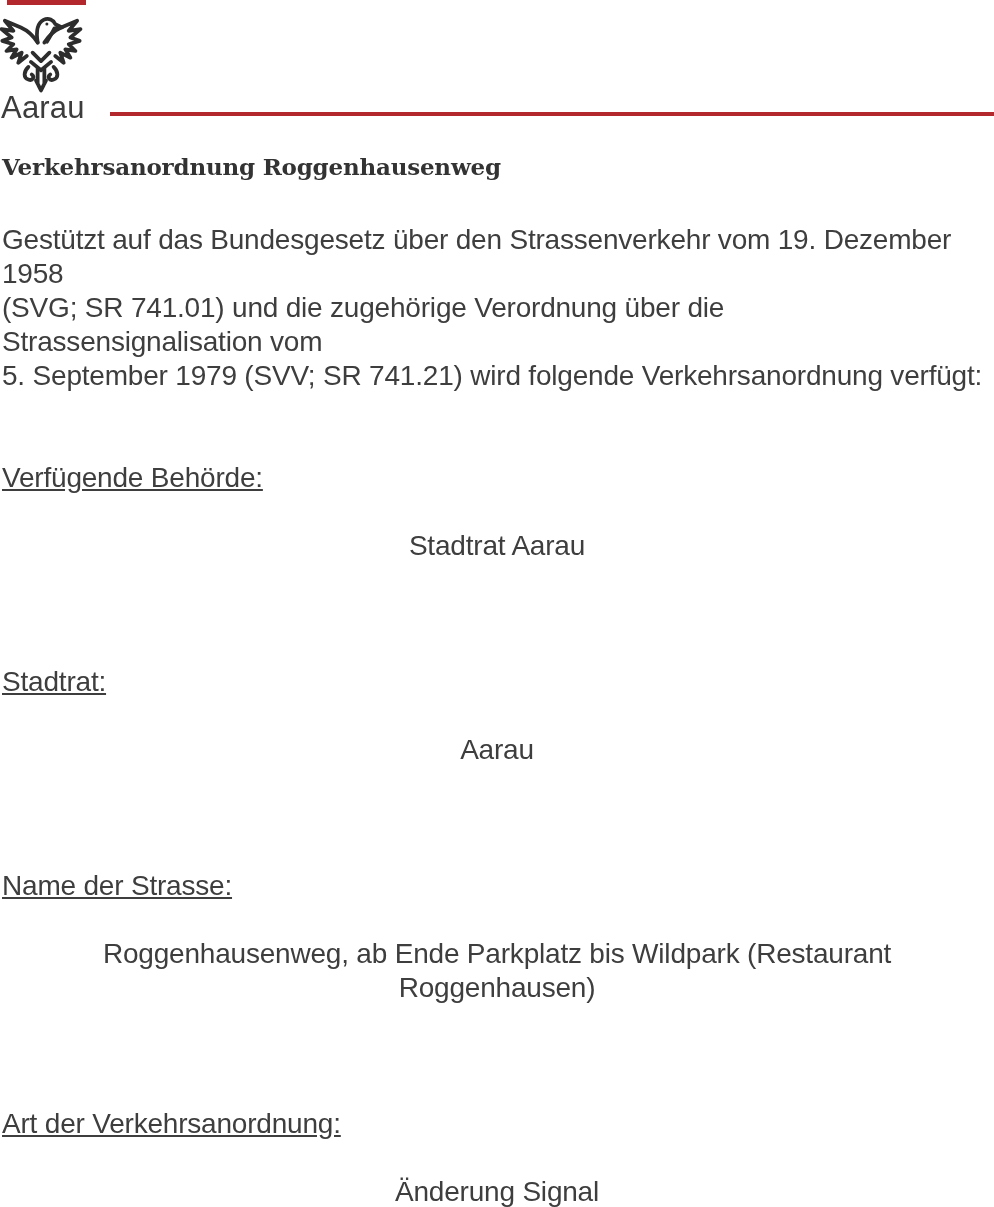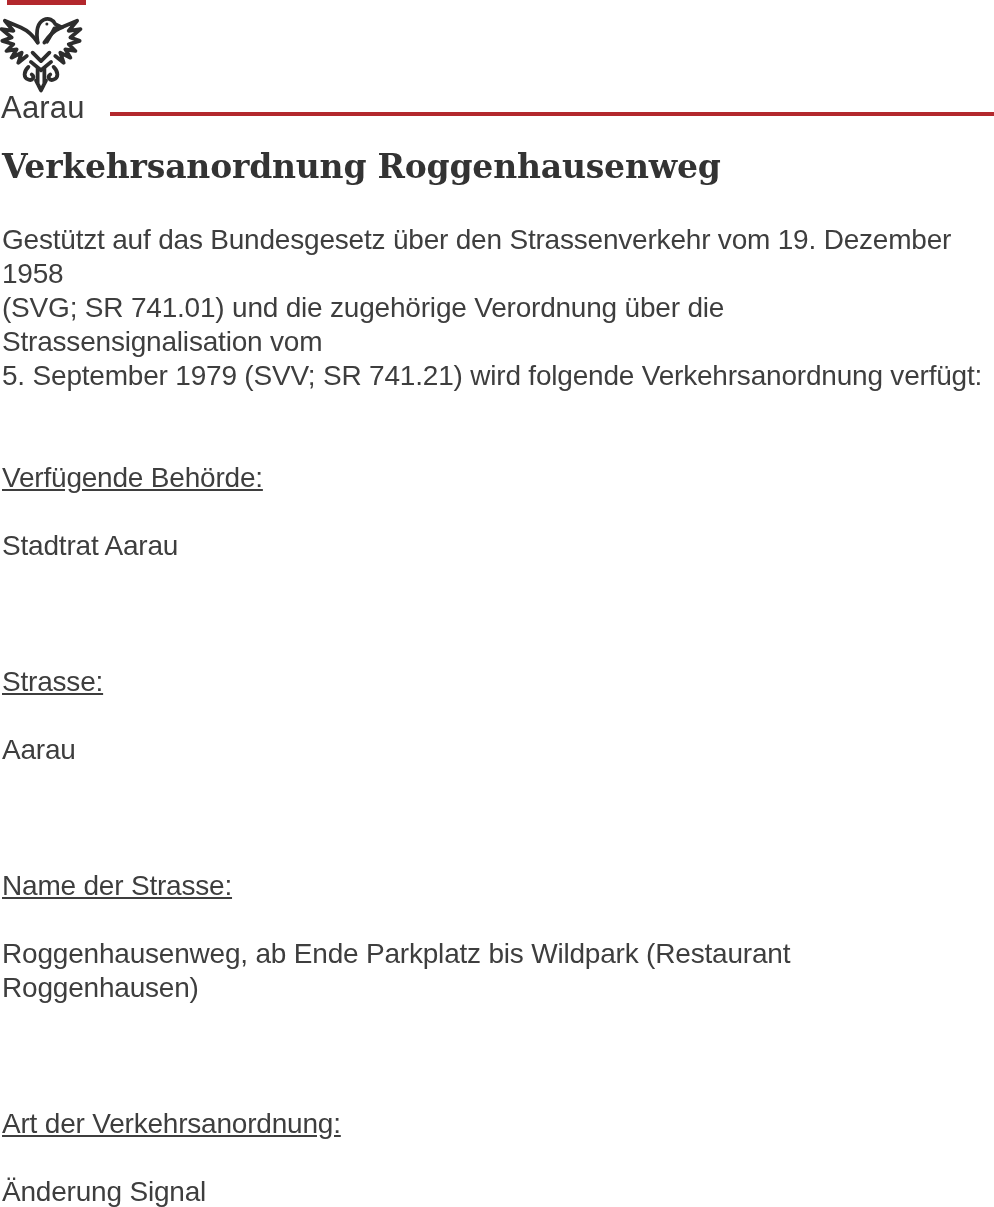--- a/index.html
+++ b/index.html
@@ -39,35 +39,35 @@
     background:var(--red);
   }
   
   .content{
     position:absolute;left:2px;top:147px;
     width:990px;
   }
   .doc-title{
     font-family:"DejaVu Serif", serif;
     font-weight:700;
-    font-size:33px;line-height:40px;
+    font-size:23px;line-height:40px;
     color:var(--ink-dark);
     margin:0 0 36px 0;
     letter-spacing:-0.2px;
   }
   .para{
     font-size:28px;
     line-height:34px;
     letter-spacing:-0.2px;
     margin:0 0 34px 0;
     white-space:pre-line;
     color:var(--ink);
   }
   .field-label{display:block;text-decoration:underline;}
-  .field-value{display:block;}
+  .field-value{display:block;text-align:center;}
 </style>
 </head>
 <body>
 
 <header>
   <div class="logo-topbar"></div>
 
   <svg class="eagle" viewBox="0 0 100 92" aria-hidden="true">
     <g stroke="#2d2d2d" stroke-width="4.5" fill="none" stroke-linecap="round" stroke-linejoin="round">
 
@@ -98,21 +98,21 @@
   <p class="para">Gestützt auf das Bundesgesetz über den Strassenverkehr vom 19. Dezember 1958
 (SVG; SR 741.01) und die zugehörige Verordnung über die Strassensignalisation vom
 5. September 1979 (SVV; SR 741.21) wird folgende Verkehrsanordnung verfügt:</p>
 
   <p class="para">
     <span class="field-label">Verfügende Behörde:</span>
     <span class="field-value">Stadtrat Aarau</span>
   </p>
 
   <p class="para">
-    <span class="field-label">Strasse:</span>
+    <span class="field-label">Stadtrat:</span>
     <span class="field-value">Aarau</span>
   </p>
 
   <p class="para">
     <span class="field-label">Name der Strasse:</span>
     <span class="field-value">Roggenhausenweg, ab Ende Parkplatz bis Wildpark (Restaurant Roggenhausen)</span>
   </p>
 
   <p class="para">
     <span class="field-label">Art der Verkehrsanordnung:</span>

